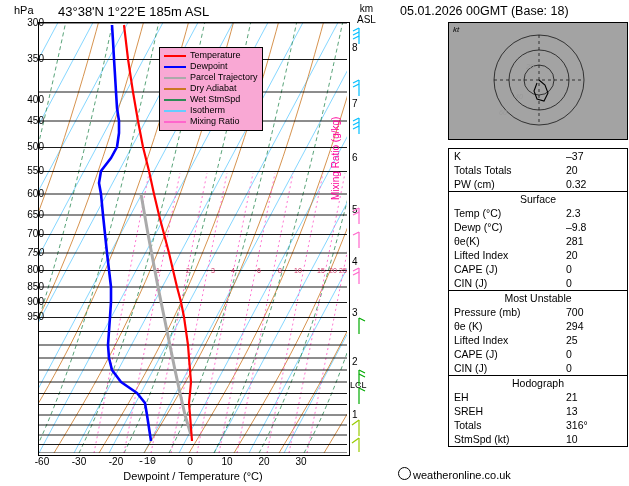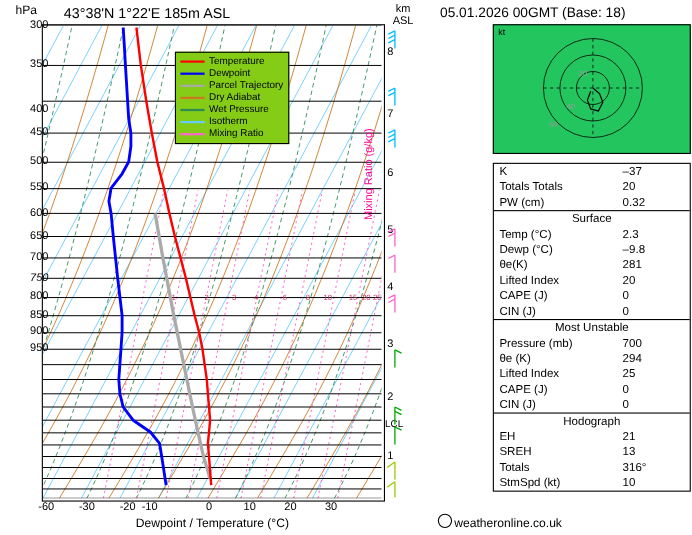--- a/index.html
+++ b/index.html
@@ -17,29 +17,29 @@
 
   .ytick{position:absolute;right:351px;font-size:10px;color:#000;text-align:right;width:34px;transform:translateY(-6px);}
   .xtick{position:absolute;top:456px;font-size:10px;color:#000;text-align:center;width:30px;}
   .xaxis-title{position:absolute;left:38px;top:470px;width:310px;text-align:center;font-size:11px;color:#000;}
 
   .kmtick{position:absolute;left:352px;font-size:10px;color:#000;transform:translateY(-6px);}
   .lcl-lab{position:absolute;left:350px;font-size:9px;color:#000;transform:translateY(-5px);}
   .mix-axis-title{position:absolute;left:330px;top:200px;font-size:10px;color:#f09;transform:rotate(-90deg);transform-origin:left top;white-space:nowrap;}
 
   
-  .legend{position:absolute;left:120px;top:24px;background:#84cc16;border:1px solid #000;padding:2px 4px 3px 4px;}
+  .legend{position:absolute;left:120px;top:24px;background:#f9a8d4;border:1px solid #000;padding:2px 4px 3px 4px;}
   .legend .row{display:flex;align-items:center;height:11px;}
   .legend .swatch{width:22px;height:0;border-top-width:2px;border-top-style:solid;margin-right:4px;}
   .legend .lbl{font-size:9px;color:#000;line-height:11px;}
 
   
   #right{position:absolute;left:398px;top:0;width:231px;height:486px;}
   #date-title{position:absolute;left:2px;top:4px;font-size:12.5px;color:#000;}
-  .hodo-box{position:absolute;left:50px;top:22px;width:178px;height:116px;border:1px solid #000;background:#22c55e;}
+  .hodo-box{position:absolute;left:50px;top:22px;width:178px;height:116px;border:1px solid #000;background:#a3a3a3;font-style:italic;}
   .kt-lab{position:absolute;left:4px;top:2px;font-size:8px;color:#000;}
 
   .tbl{position:absolute;left:50px;top:148px;width:178px;border:1px solid #000;background:#fff;font-size:10.5px;color:#000;}
   .tbl .line{display:flex;justify-content:space-between;padding:0 5px;height:14px;line-height:14px;}
   .tbl .line .v{text-align:left;width:56px;}
   .tbl .hdr{text-align:center;height:14px;line-height:14px;font-size:10.5px;}
   .tbl .sep{border-top:1px solid #000;}
 
   #credit{position:absolute;left:398px;top:466px;font-size:11px;color:#000;}
   .globe{display:inline-block;width:11px;height:11px;border-radius:50%;border:1px solid #000;position:relative;top:1px;margin-right:2px;}
@@ -184,21 +184,21 @@
         <div class="row">
           <span class="swatch" style="border-top-color:#aaaaaa"></span>
           <span class="lbl">Parcel Trajectory</span>
         </div>
         <div class="row">
           <span class="swatch" style="border-top-color:#cc7722"></span>
           <span class="lbl">Dry Adiabat</span>
         </div>
         <div class="row">
           <span class="swatch" style="border-top-color:#2e8b57"></span>
-          <span class="lbl">Wet Pressure</span>
+          <span class="lbl">Wet StmSpd</span>
         </div>
         <div class="row">
           <span class="swatch" style="border-top-color:#66ccff"></span>
           <span class="lbl">Isotherm</span>
         </div>
         <div class="row">
           <span class="swatch" style="border-top-color:#ff66cc"></span>
           <span class="lbl">Mixing Ratio</span>
         </div>
       </div>
@@ -215,21 +215,21 @@
     <div class="ytick" style="top:234px;">700</div>
     <div class="ytick" style="top:253px;font-style:italic;">750</div>
     <div class="ytick" style="top:270px;">800</div>
     <div class="ytick" style="top:287px;">850</div>
     <div class="ytick" style="top:302px;">900</div>
     <div class="ytick" style="top:317px;">950</div>
 
     <div class="xtick" style="left:27px;">-60</div>
     <div class="xtick" style="left:64px;">-30</div>
     <div class="xtick" style="left:101px;">-20</div>
-    <div class="xtick" style="left:121px;">-10</div>
+    <div class="xtick" style="left:132px;font-family:Liberation Mono, monospace;">-10</div>
     <div class="xtick" style="left:175px;">0</div>
     <div class="xtick" style="left:212px;">10</div>
     <div class="xtick" style="left:249px;">20</div>
     <div class="xtick" style="left:286px;">30</div>
 
     <div class="xaxis-title">Dewpoint / Temperature (°C)</div>
 
     <div class="kmtick" style="top:48px;">8</div>
     <div class="kmtick" style="top:104px;">7</div>
     <div class="kmtick" style="top:158px;">6</div>

